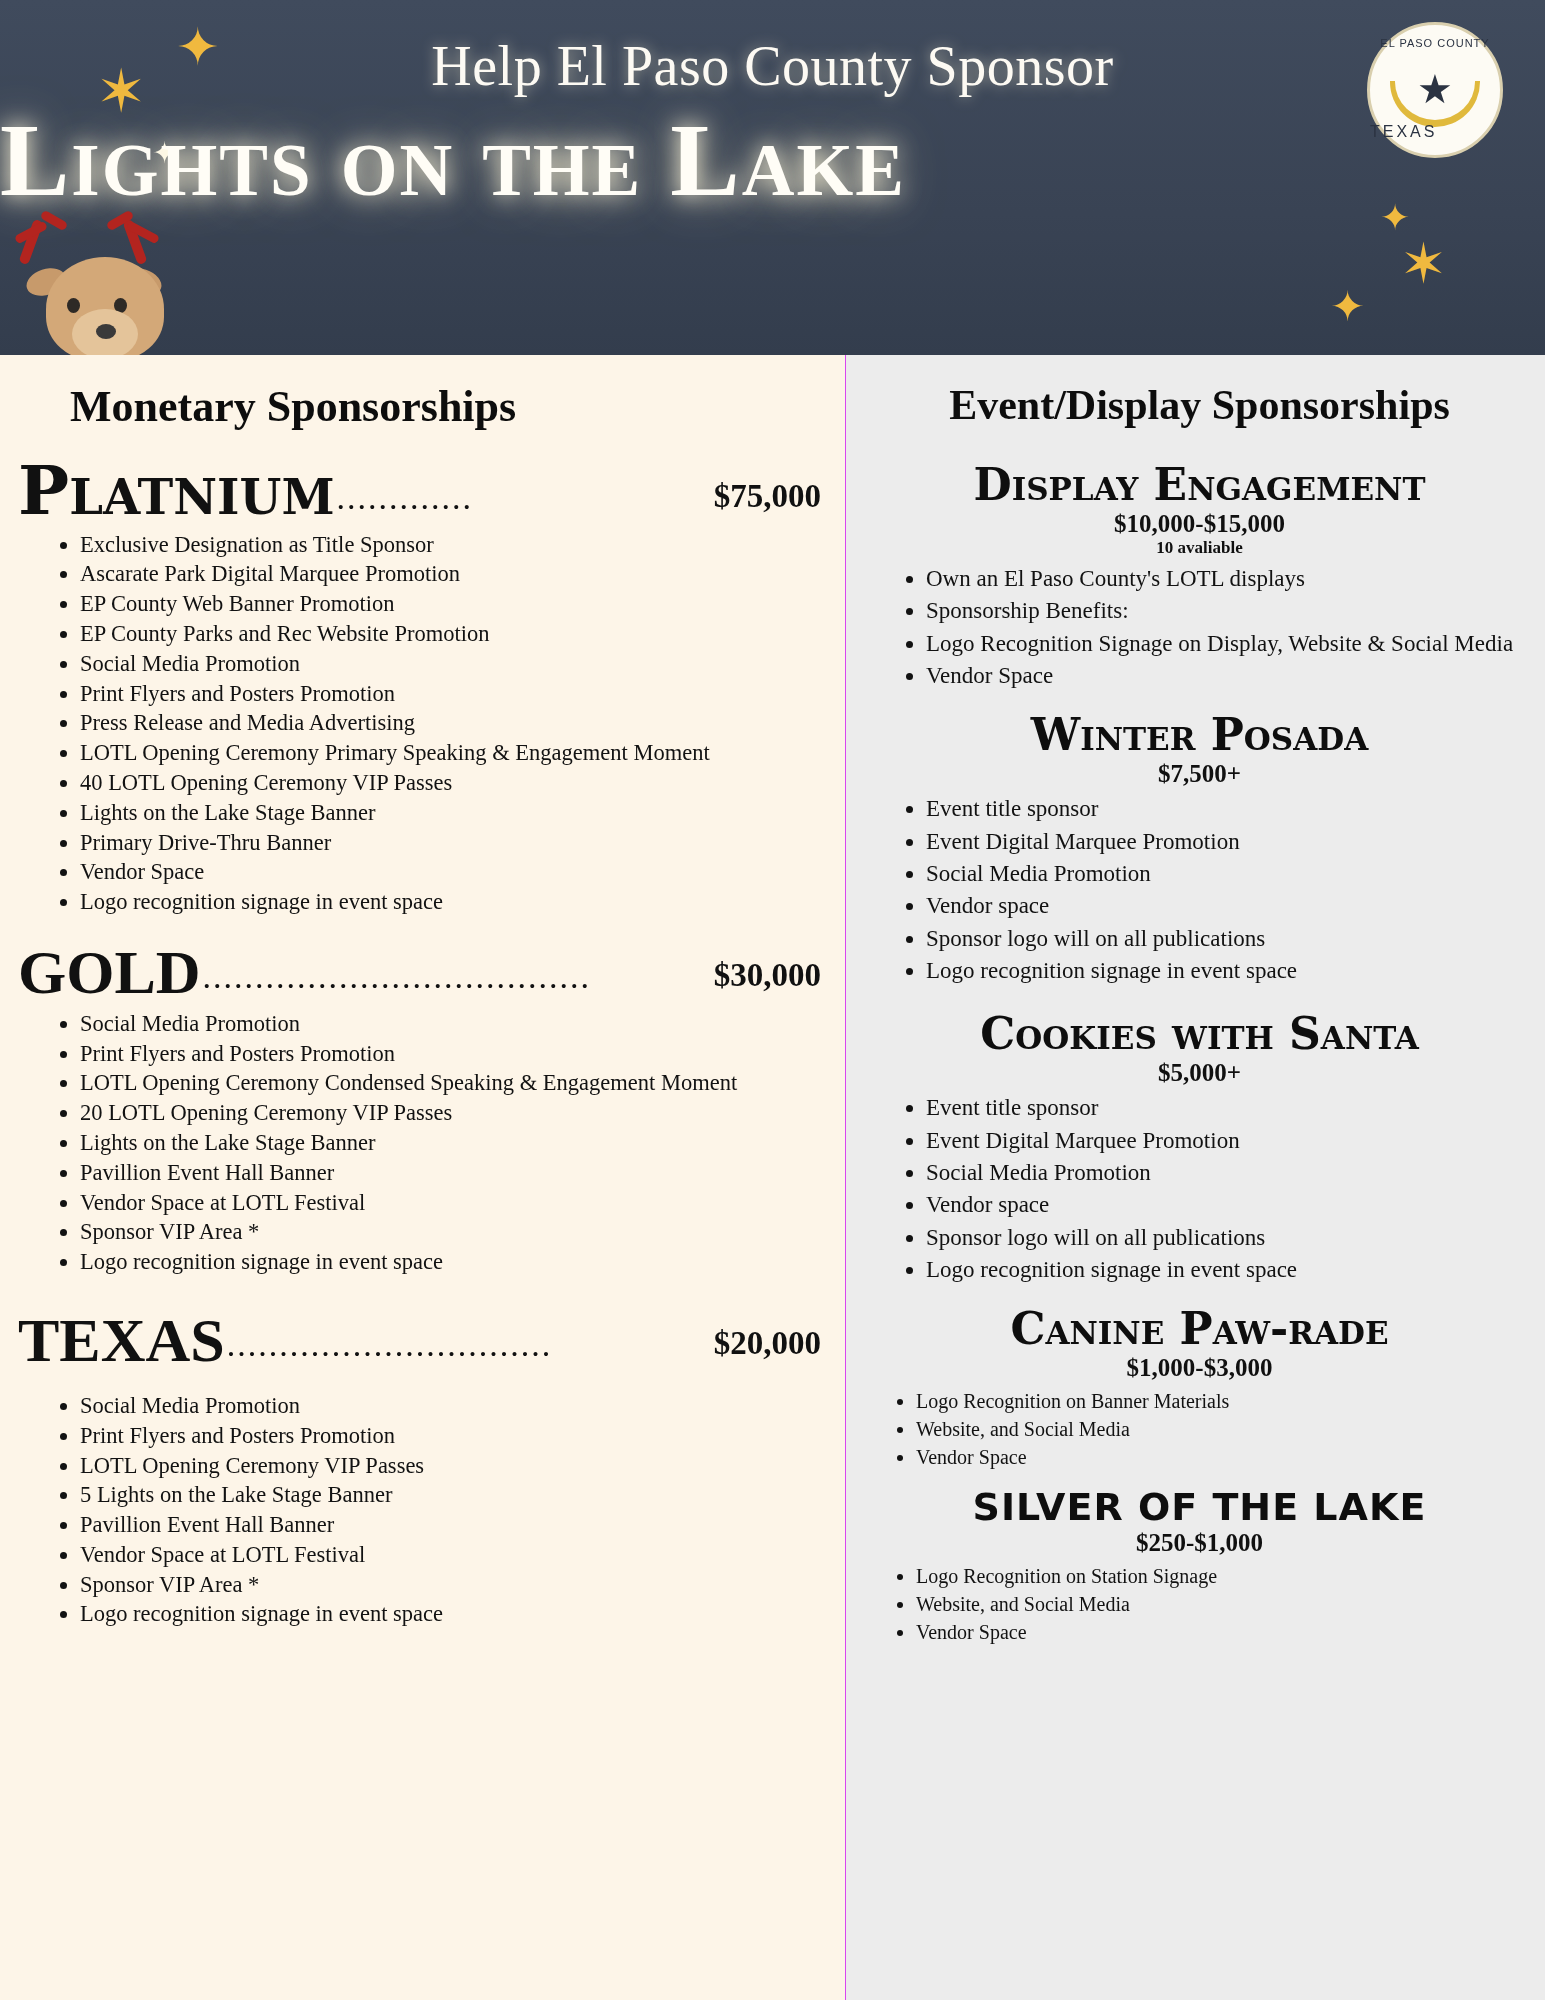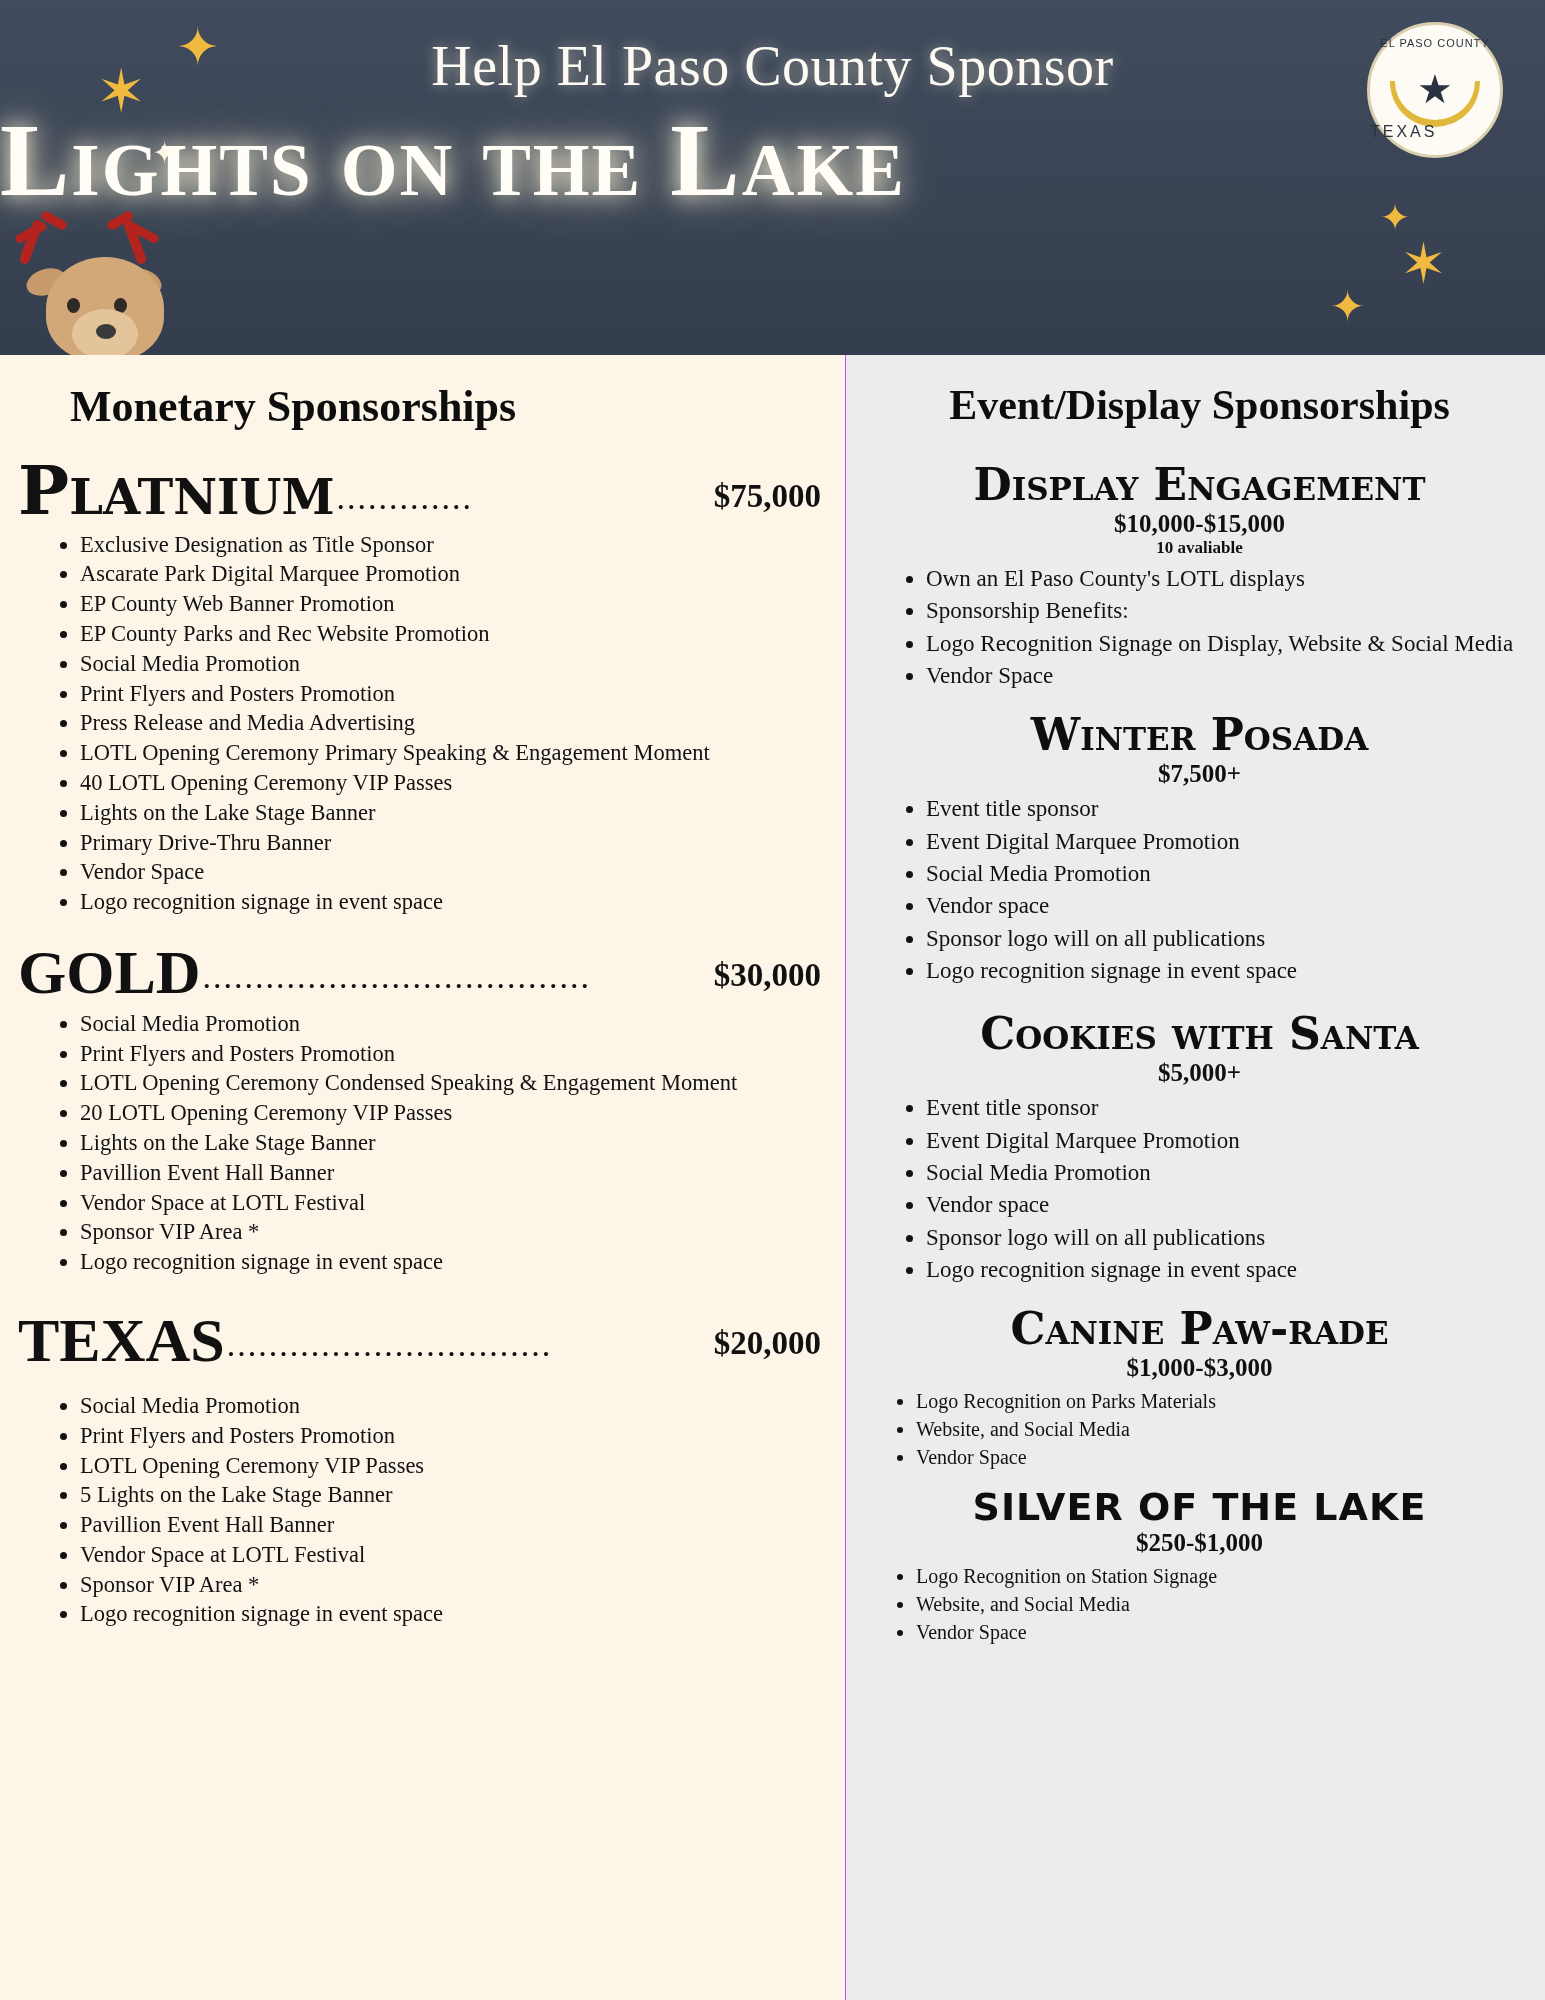--- a/index.html
+++ b/index.html
@@ -387,21 +387,21 @@
         <li>Vendor space</li>
         <li>Sponsor logo will on all publications</li>
         <li>Logo recognition signage in event space</li>
       </ul>
     </div>
 
     <div class="evt" style="margin-top:22px;">
       <div class="evt-title">Canine Paw-rade</div>
       <div class="evt-price">$1,000-$3,000</div>
       <ul class="evt-bullets small tight">
-        <li>Logo Recognition on Parks Materials</li>
+        <li>Logo Recognition on Banner Materials</li>
         <li>Website, and Social Media</li>
         <li>Vendor Space</li>
       </ul>
     </div>
 
     <div class="evt" style="margin-top:18px;">
       <div class="evt-title sans">SILVER OF THE LAKE</div>
       <div class="evt-price">$250-$1,000</div>
       <ul class="evt-bullets small tight">
         <li>Logo Recognition on Station Signage</li>

